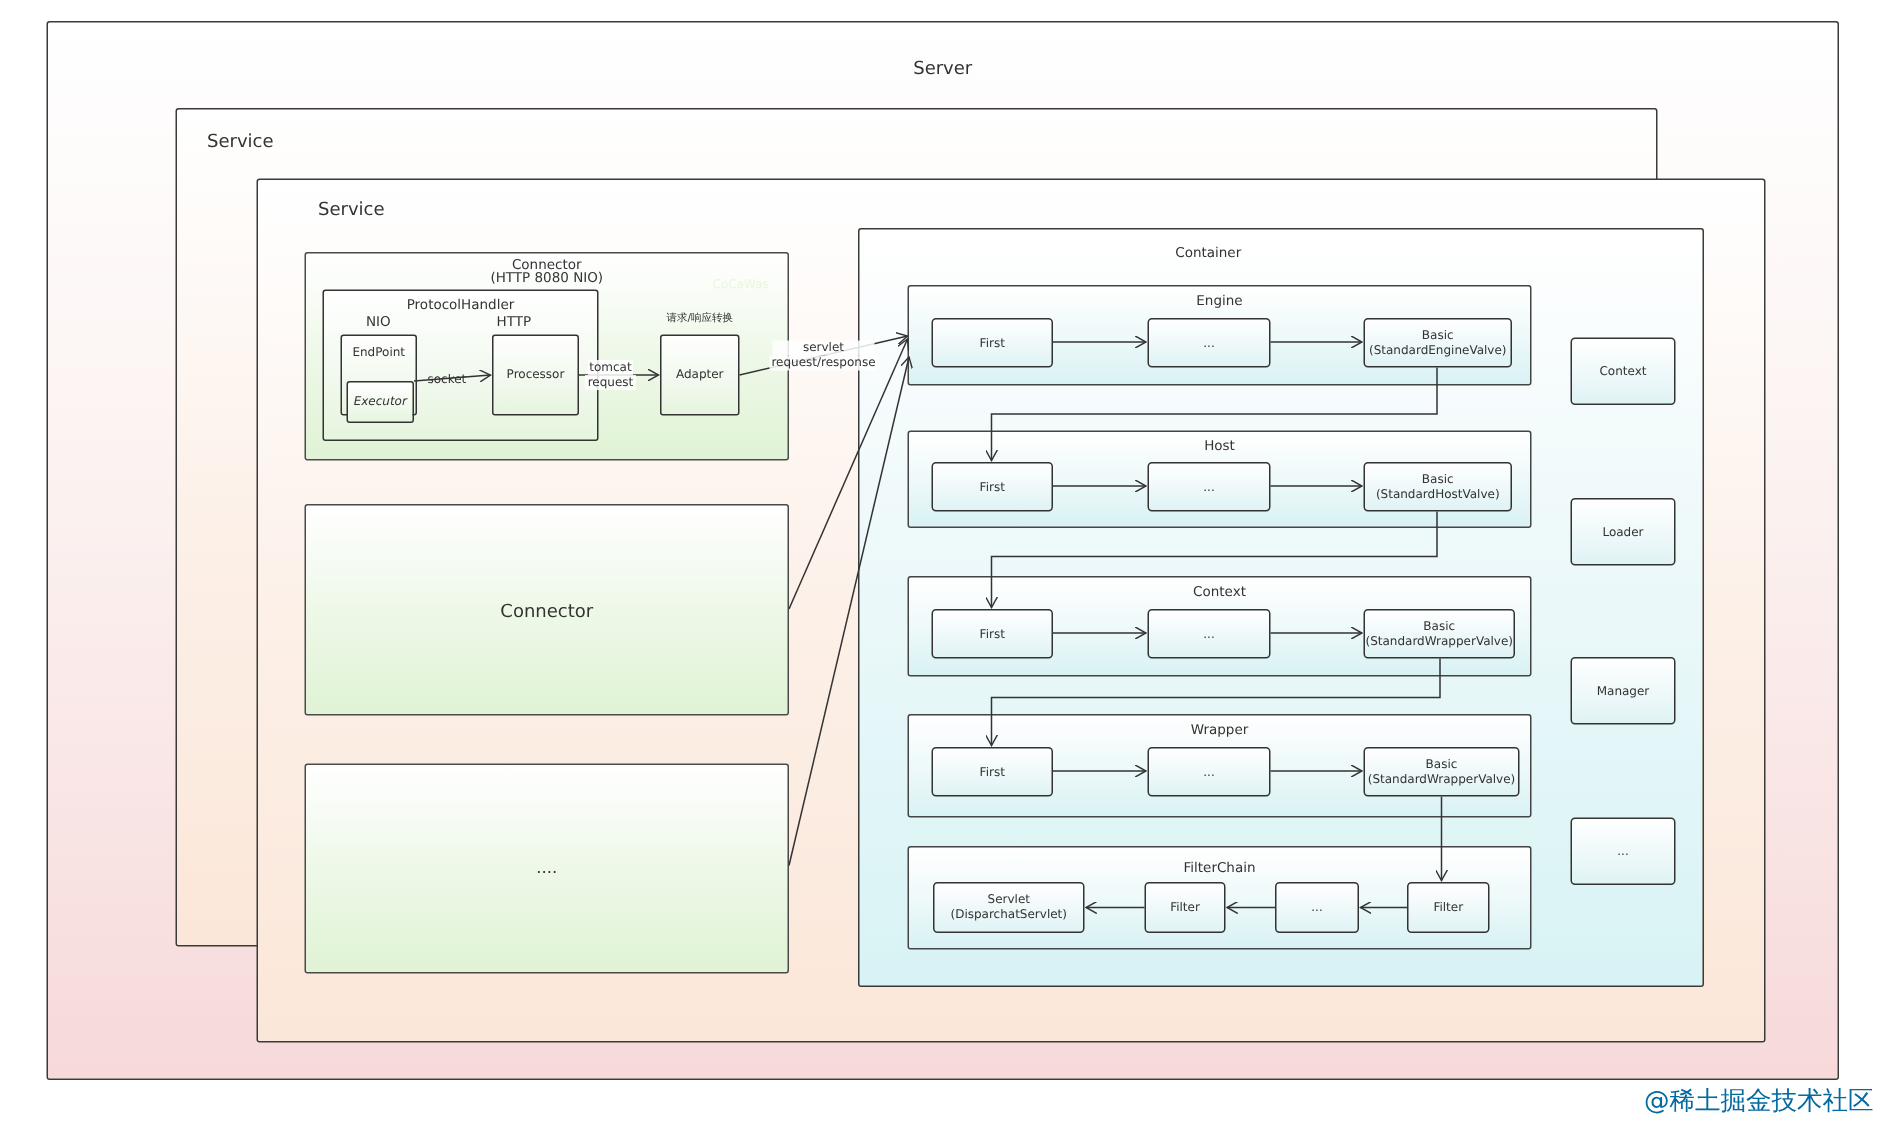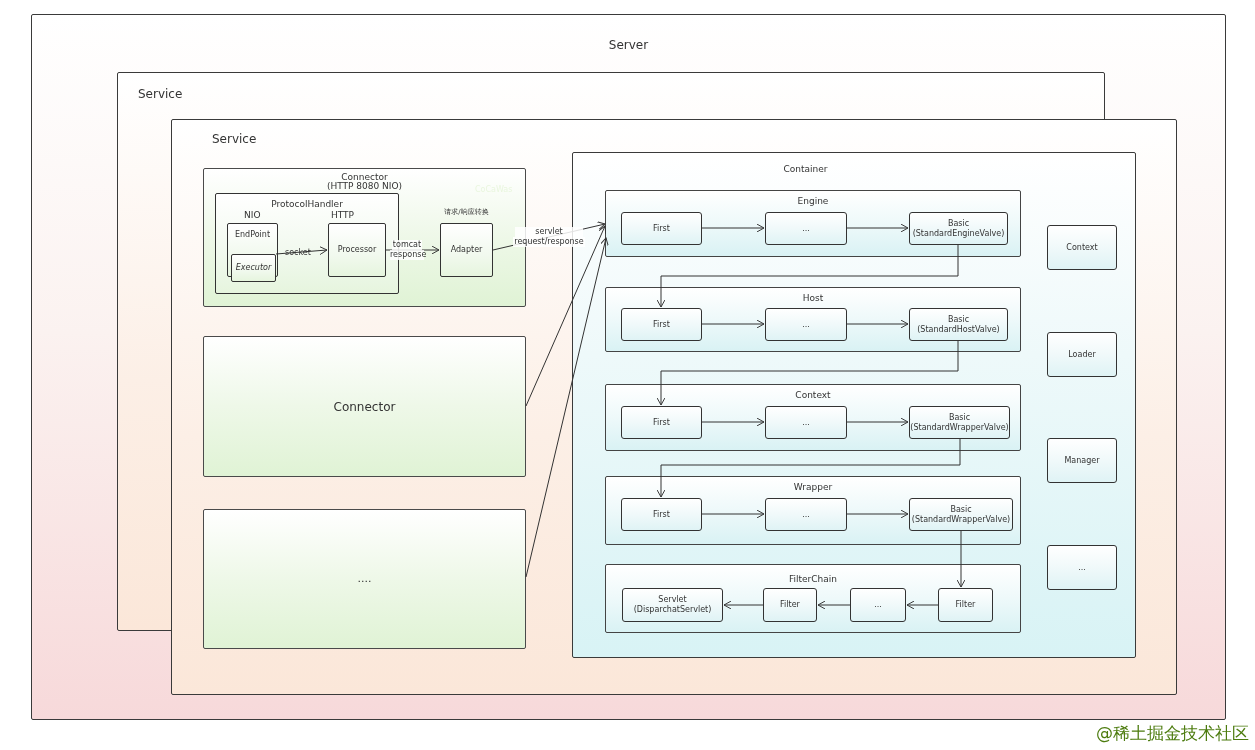--- a/index.html
+++ b/index.html
@@ -15,21 +15,21 @@
   .conn { background:linear-gradient(to bottom, #ffffff 0%, #eef8e8 50%, #e0f3d5 100%); border-color:#4a4a4a; }
   .inner { background:linear-gradient(to bottom, #ffffff 0%, #f1f9ee 60%, #e6f5de 100%); border-color:#333; }
   .container { left:572px; top:152px; width:564px; height:506px;
                background:linear-gradient(to bottom, #ffffff 0%, #eef9fa 40%, #d8f3f5 100%); }
   .stage { background:linear-gradient(to bottom, #ffffff 0%, #eef9fa 50%, #d9f2f4 100%); border-color:#444; }
   .valve { background:linear-gradient(to bottom, #ffffff 0%, #f0f9fa 50%, #dff3f5 100%); border-color:#333; border-radius:3px; }
   .cell { display:flex; align-items:center; justify-content:center; text-align:center; font-size:8px; line-height:10px; color:#333; }
   .big-title { font-size:12px; }
   .svc-title { font-size:12px; }
   svg.overlay { position:absolute; left:0; top:0; pointer-events:none; }
-  .watermark { position:absolute; right:6px; top:722px; font-size:17px; color:#4d7c0f; font-family:"DejaVu Sans", sans-serif; }
+  .watermark { position:absolute; right:6px; top:722px; font-size:17px; color:#0369a1; font-family:"DejaVu Sans", sans-serif; }
   .faint { position:absolute; font-size:8px; color:#e9f6de;text-align:center; }
   .edge-label { position:absolute; font-size:8px; line-height:10px; color:#333; text-align:center; background:rgba(255,255,255,0.85); }
 </style>
 </head>
 <body>
 
 <div class="box server">
   <div class="lbl big-title" style="left:0;right:0;top:25px;">Server</div>
 </div>
 
@@ -196,17 +196,17 @@
     <line x1="961" y1="531" x2="961" y2="587" marker-end="url(#arr)"></line>
 
     <line x1="938" y1="605" x2="907" y2="605" marker-end="url(#arr)"></line>
     <line x1="850" y1="605" x2="818" y2="605" marker-end="url(#arr)"></line>
     <line x1="763" y1="605" x2="724" y2="605" marker-end="url(#arr)"></line>
   </g>
 </svg>
 
 <div class="edge-label" style="left:285px;top:248px;background:transparent;">socket</div>
 <div class="edge-label" style="left:392px;top:240px;width:30px;">tomcat</div>
-<div class="edge-label" style="left:390px;top:250px;width:34px;">response</div>
+<div class="edge-label" style="left:390px;top:250px;width:34px;">request</div>
 <div class="edge-label" style="left:515px;top:227px;width:68px;">servlet</div>
 <div class="edge-label" style="left:513px;top:237px;width:72px;">request/response</div>
 
 <div class="watermark">@稀土掘金技术社区</div>
 
 </body></html>

